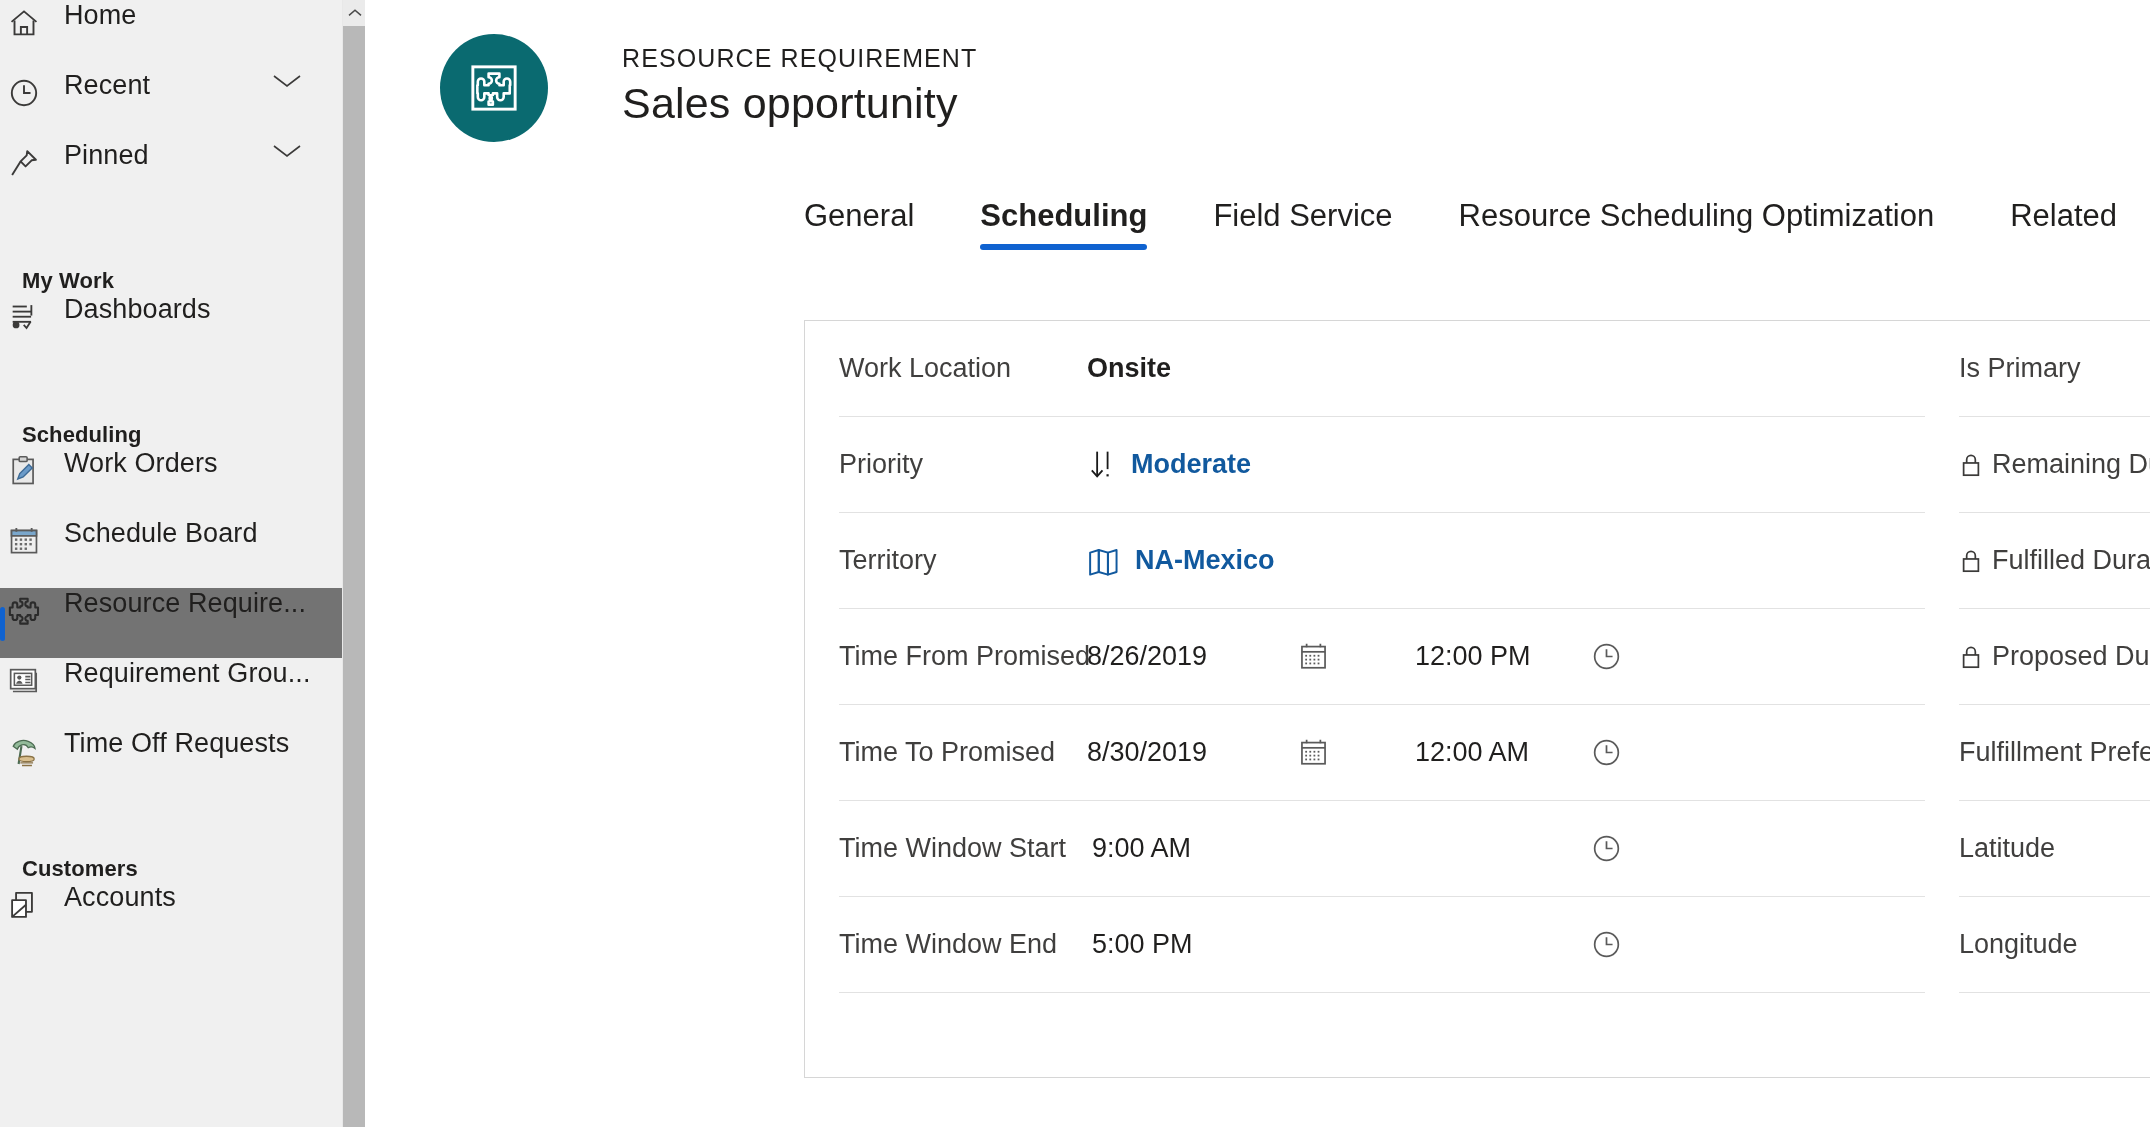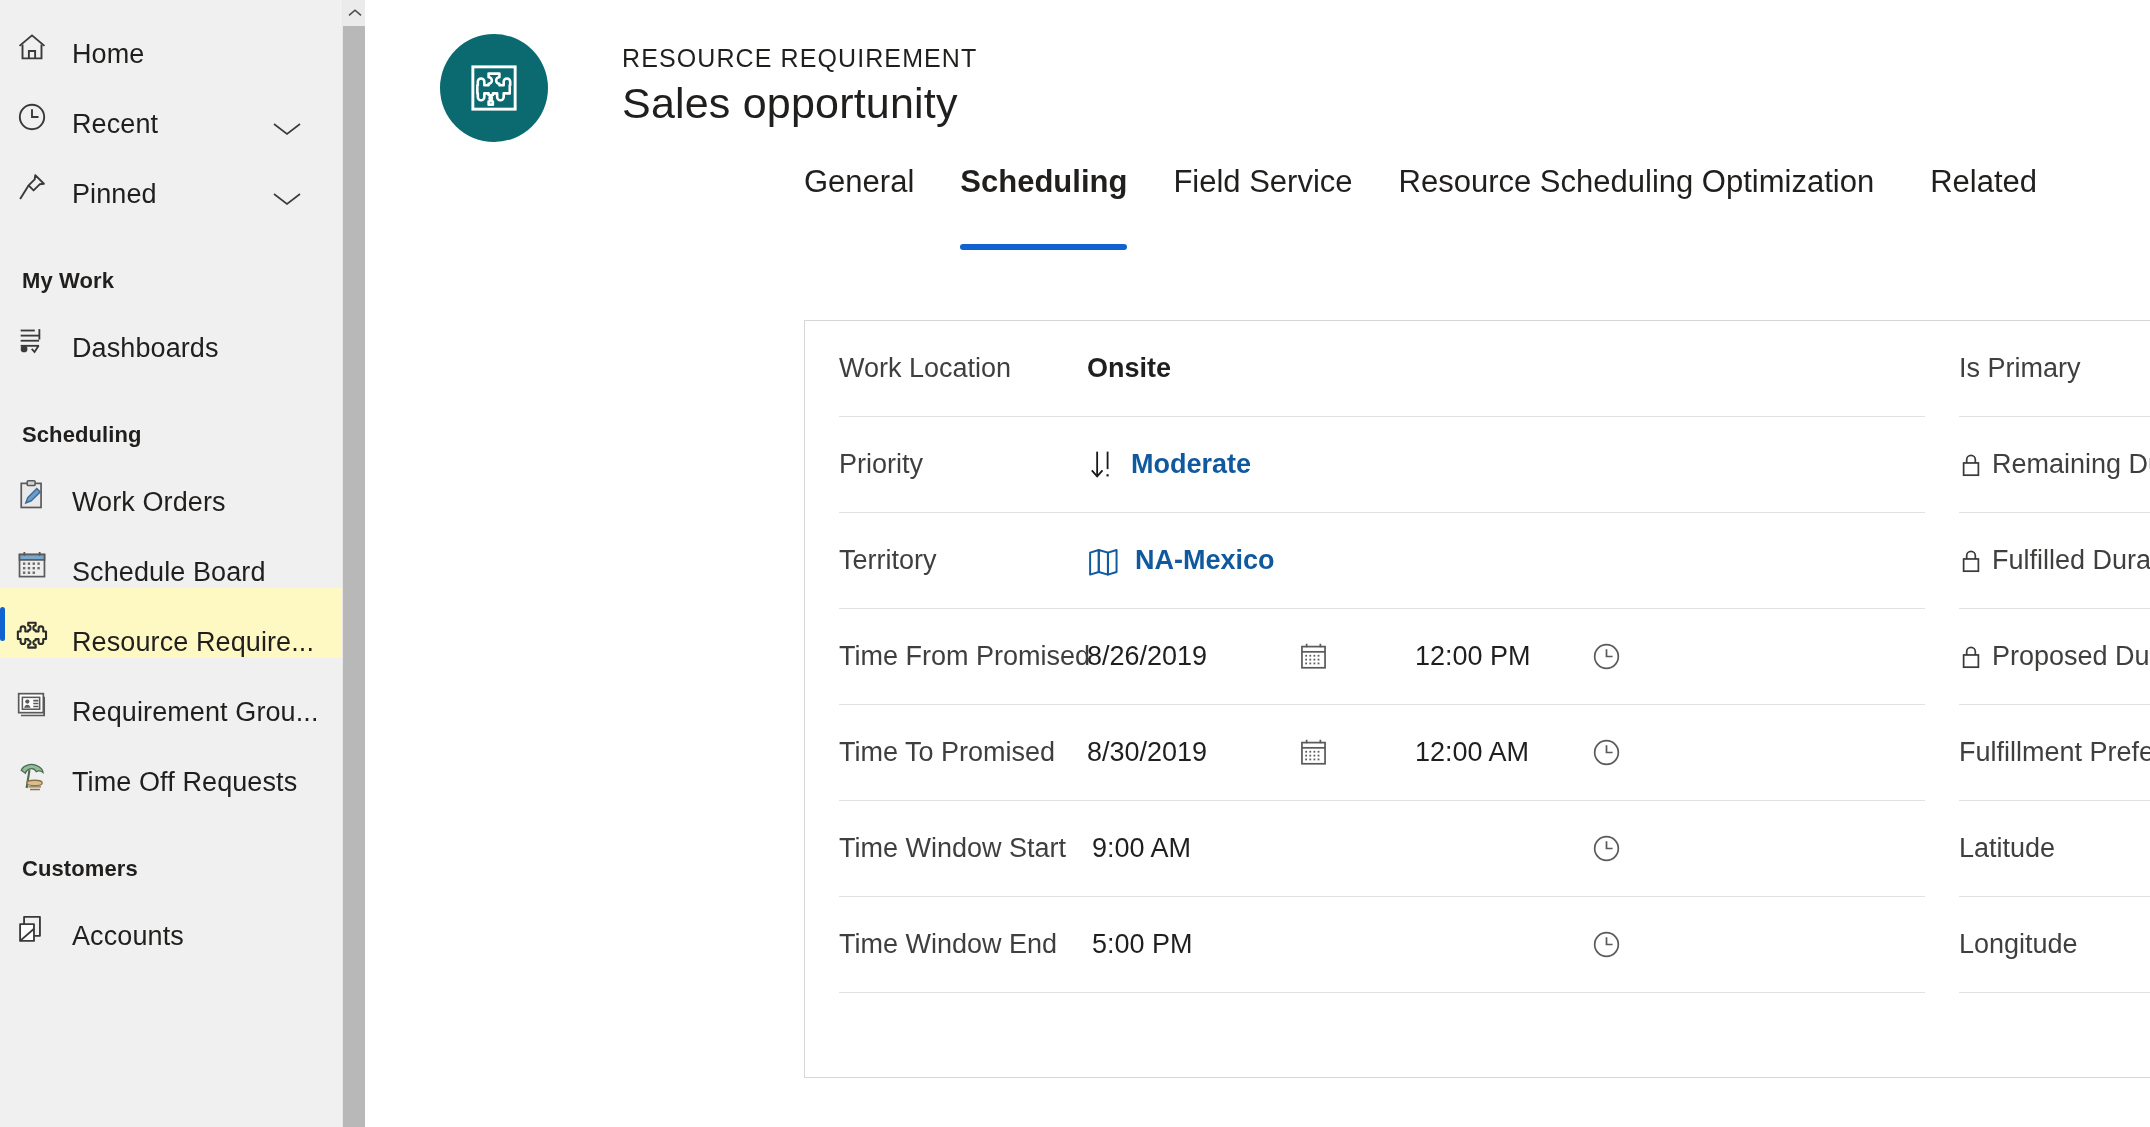--- a/index.html
+++ b/index.html
@@ -20,26 +20,26 @@
     height: 1127px;
     background: #f0f0f0;
     flex: 0 0 366px;
     overflow: hidden;
   }
   .nav-scroll { position: absolute; inset: 0 24px 0 0; }
 
   .nav-item {
     position: relative;
     display: flex;
-    align-items: flex-end;
+    align-items: flex-start;
     height: 70px;
-    padding-left: 9px;
+    padding-left: 1px;
     cursor: pointer;
   }
-  .nav-item.selected { background: #fef9c3; }
+  .nav-item.selected { background: #737373; }
   .nav-item.selected .sel-bar {
     position: absolute; left: 0; top: 19px;
     width: 5px; height: 34px;
     background: #0f62d0; border-radius: 3px;
   }
   .nav-ico {
     width: 46px; height: 46px;
     display: flex; align-items: center; justify-content: center;
     flex: 0 0 46px;
     margin-right: 17px;
@@ -120,23 +120,25 @@
   }
   .rec-name {
     font-size: 43px;
     color: #201f1e;
     letter-spacing: 0.2px;
   }
 
   
   .tabs {
     display: flex;
+    align-items: flex-end;
     padding-left: 438px;
     height: 86px;
     margin-top: 24px;
+    gap: 20px;
   }
   .tab {
     position: relative;
     font-size: 31px;
     color: #201f1e;
     padding: 0 0 16px 0;
     margin-right: 46px;
     cursor: pointer;
     white-space: nowrap;
   }

